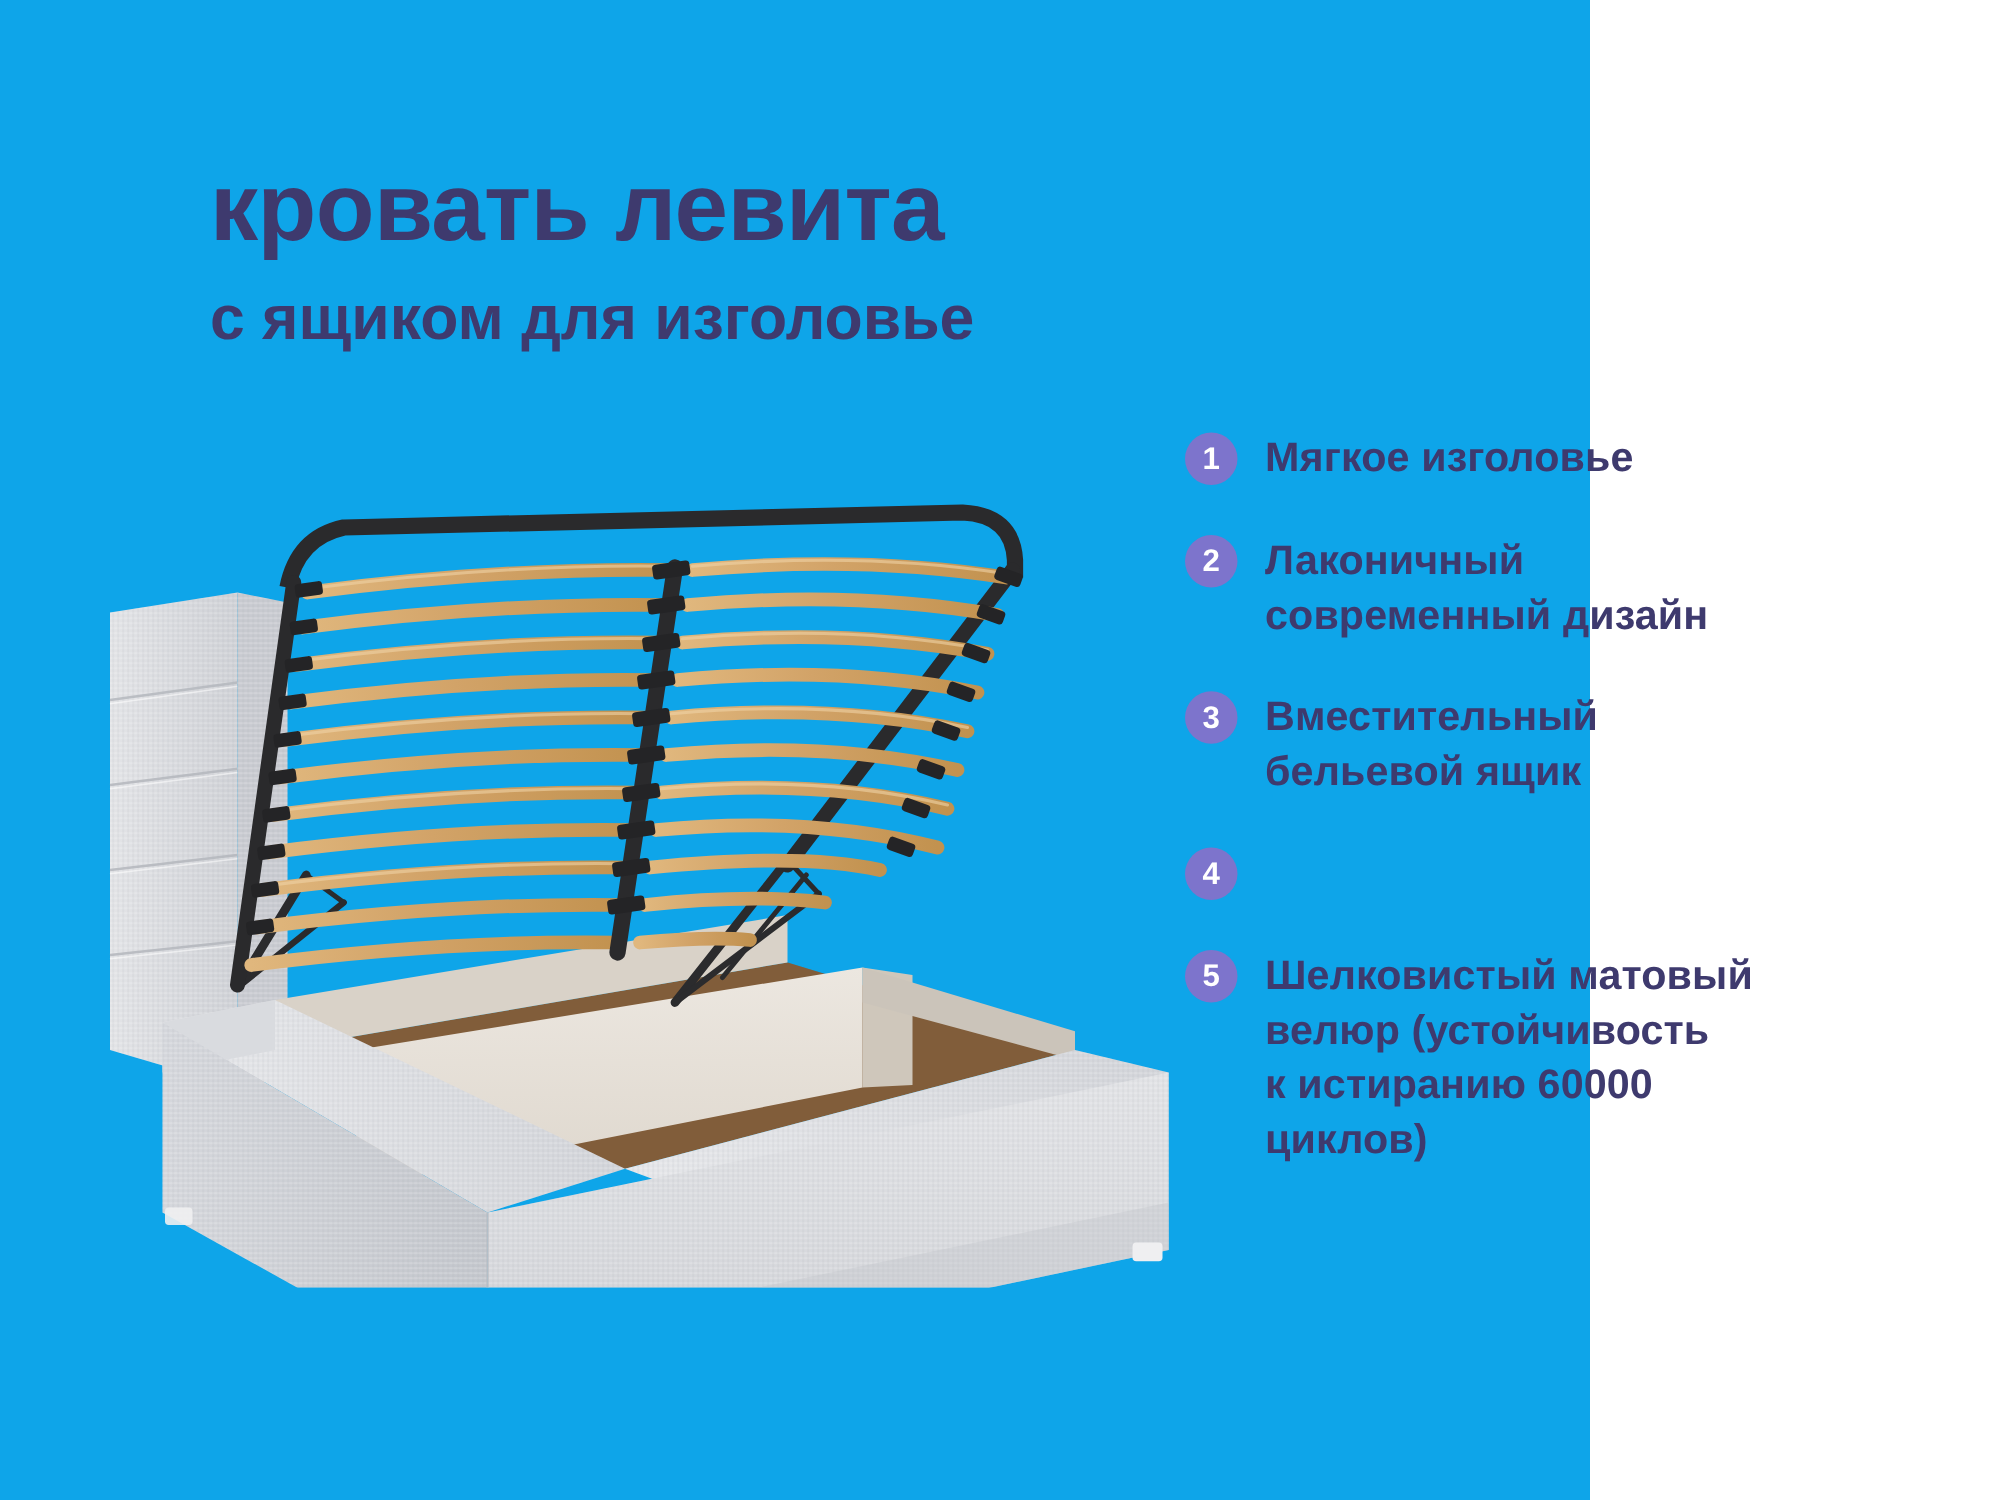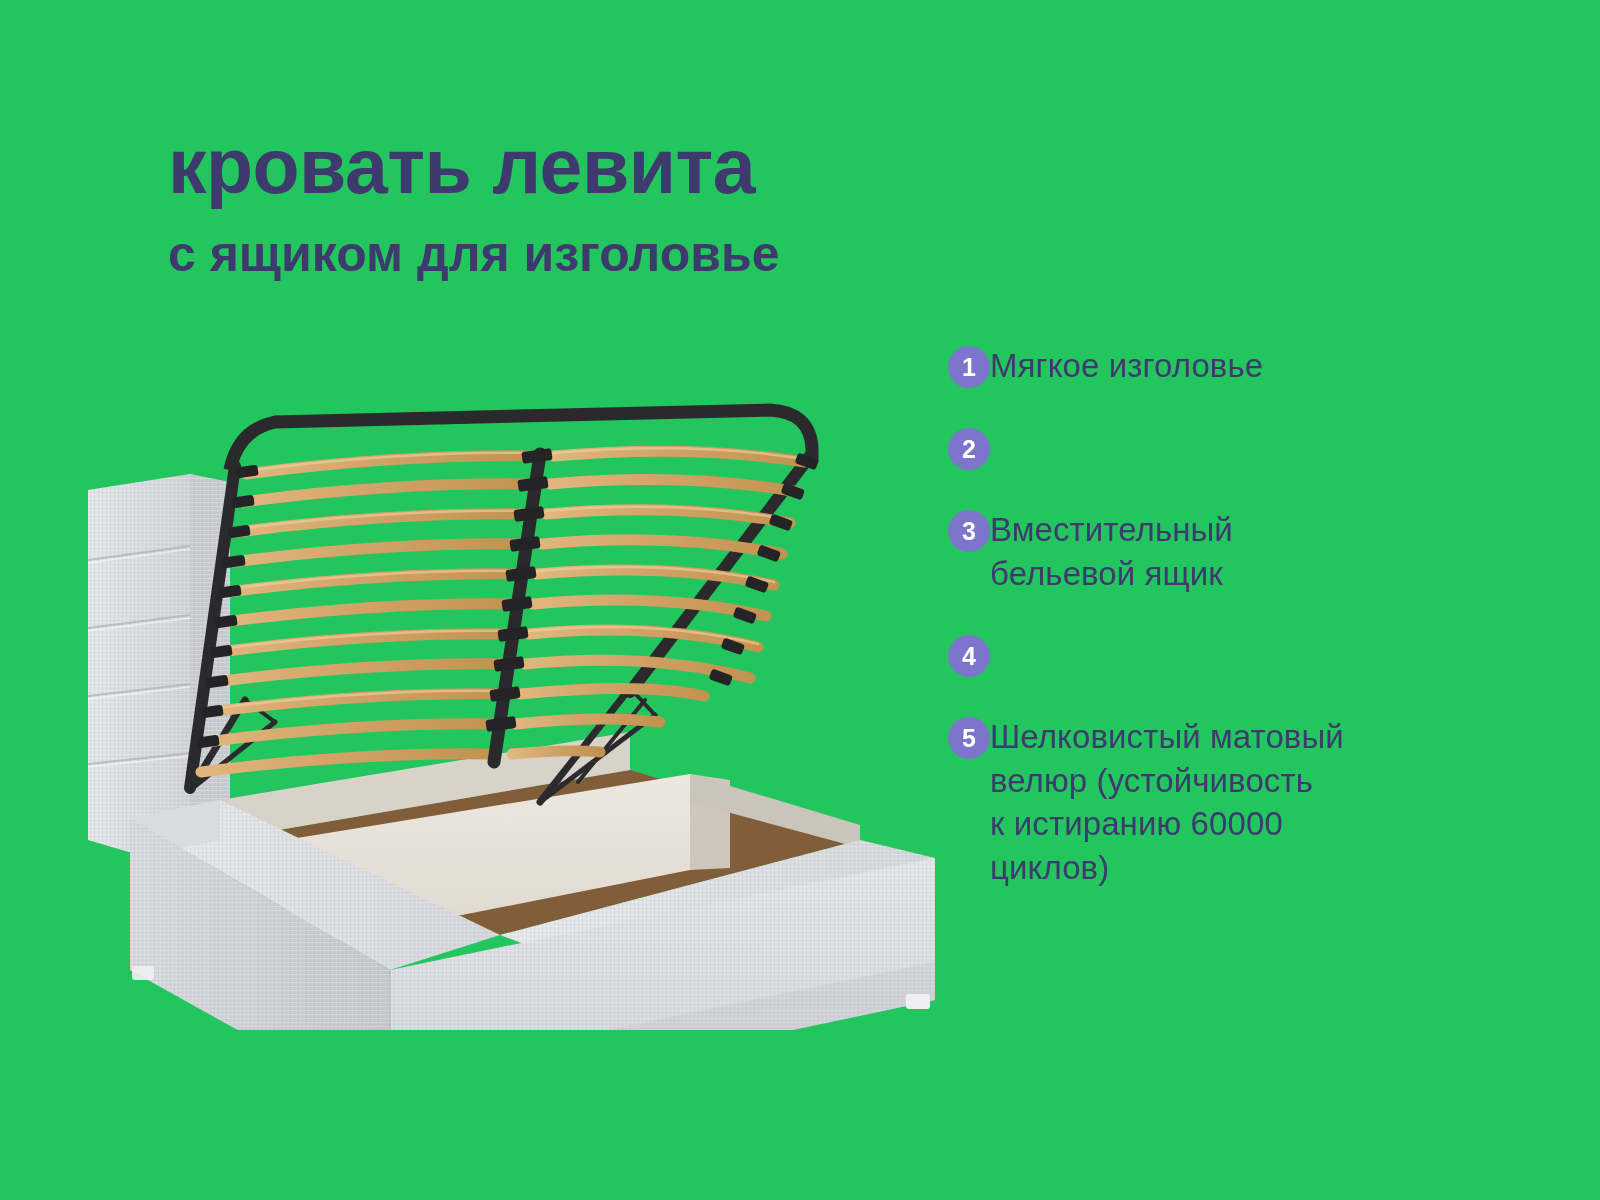--- a/index.html
+++ b/index.html
@@ -9,23 +9,23 @@
   }
   body {
     width: 1600px;
     height: 1200px;
     font-family: "Liberation Sans", sans-serif;
     overflow: hidden;
     position: relative;
   }
   #page {
     position: relative;
-    width: 1600px;
+    width: 1272px;
     height: 1200px;
-    background: #22c55e;
+    background: #0ea5e9;
   }
 
   
   .header {
     position: absolute;
     left: 168px;
     top: 128px;
     width: 900px;
   }
   .title {
@@ -66,22 +66,23 @@
     background: #7d74cc;
     color: #ffffff;
     font-size: 25px;
     font-weight: 700;
     display: flex;
     align-items: center;
     justify-content: center;
     margin-top: 2px;
   }
   .feature-text {
+    margin-left: 22px;
     font-size: 33px;
-    font-weight: 400;
+    font-weight: 700;
     color: #3e3a6e;
     line-height: 1.32;
     white-space: pre-line;
     letter-spacing: 0.1px;
   }
 
   
   .bed-wrap {
     position: absolute;
     left: 70px;
@@ -296,20 +297,22 @@
 
   <div class="features">
 
     <div class="feature">
       <div class="badge">1</div>
       <div class="feature-text">Мягкое изголовье</div>
     </div>
 
     <div class="feature">
       <div class="badge">2</div>
+      <div class="feature-text">Лаконичный
+современный дизайн</div>
     </div>
 
     <div class="feature">
       <div class="badge">3</div>
       <div class="feature-text">Вместительный
 бельевой ящик</div>
     </div>
 
     <div class="feature">
       <div class="badge">4</div>

